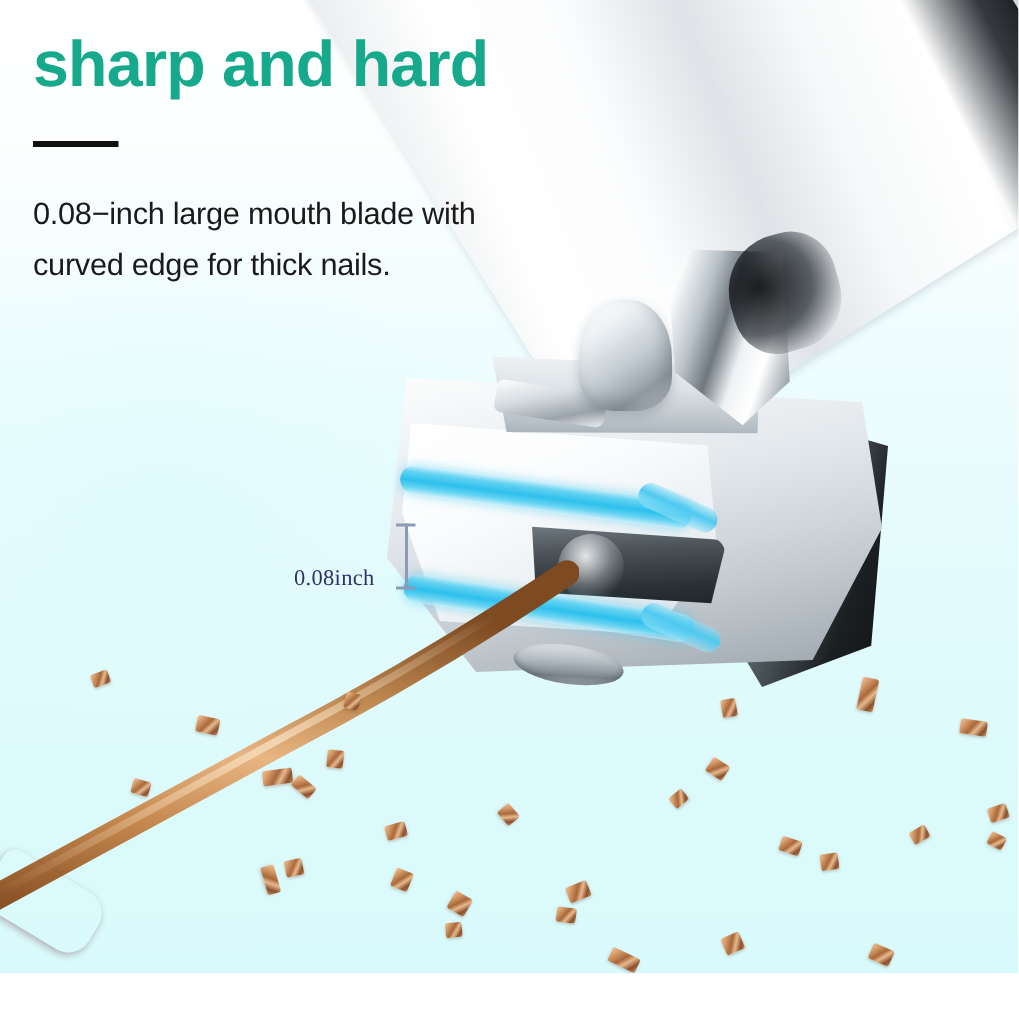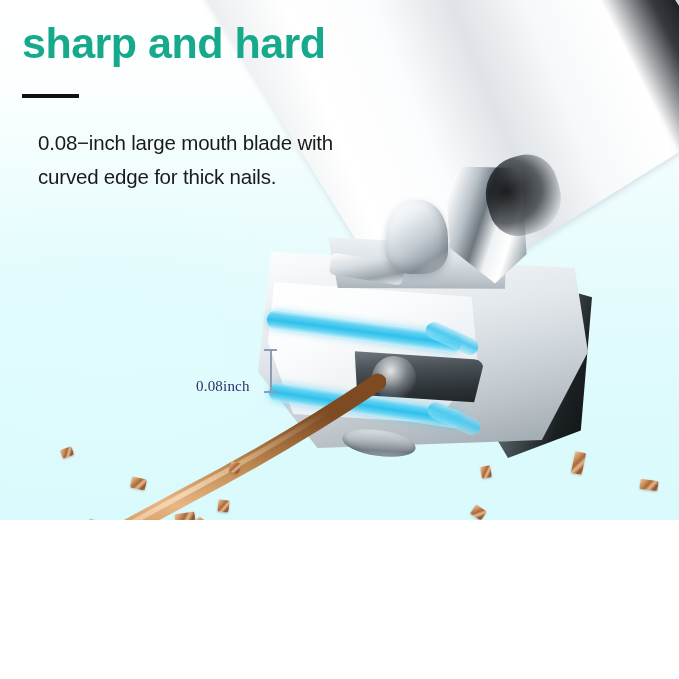--- a/index.html
+++ b/index.html
@@ -4,21 +4,21 @@
 <title>Nail Clipper Product Feature</title>
 <style>
   html, body {
     margin: 0;
     padding: 0;
     background: #ffffff;
   }
   #stage {
     position: relative;
     width: 679px;
-    height: 520px;
+    height: 649px;
     overflow: hidden;
     font-family: "Liberation Sans", sans-serif;
     background: linear-gradient(to bottom,
         #ffffff 0%,
         #fdffff 14%,
         #f2fdfe 30%,
         #eafcfd 45%,
         #e2fbfc 62%,
         #dcfafc 80%,
         #d9fafc 100%);
@@ -63,21 +63,20 @@
   #subcopy {
     position: absolute;
     left: 22px;
     top: 126px;
     width: 330px;
     font-size: 20.5px;
     font-weight: normal;
     color: #1a1a1a;
     line-height: 1.68;
     letter-spacing: -0.2px;
-    margin-left: 16px;
   }
 
   
   #measure-label {
     position: absolute;
     left: 196px;
     top: 355px;
     font-size: 15px;
     color: #2e2f6b;
     font-family: "Liberation Serif", serif;

